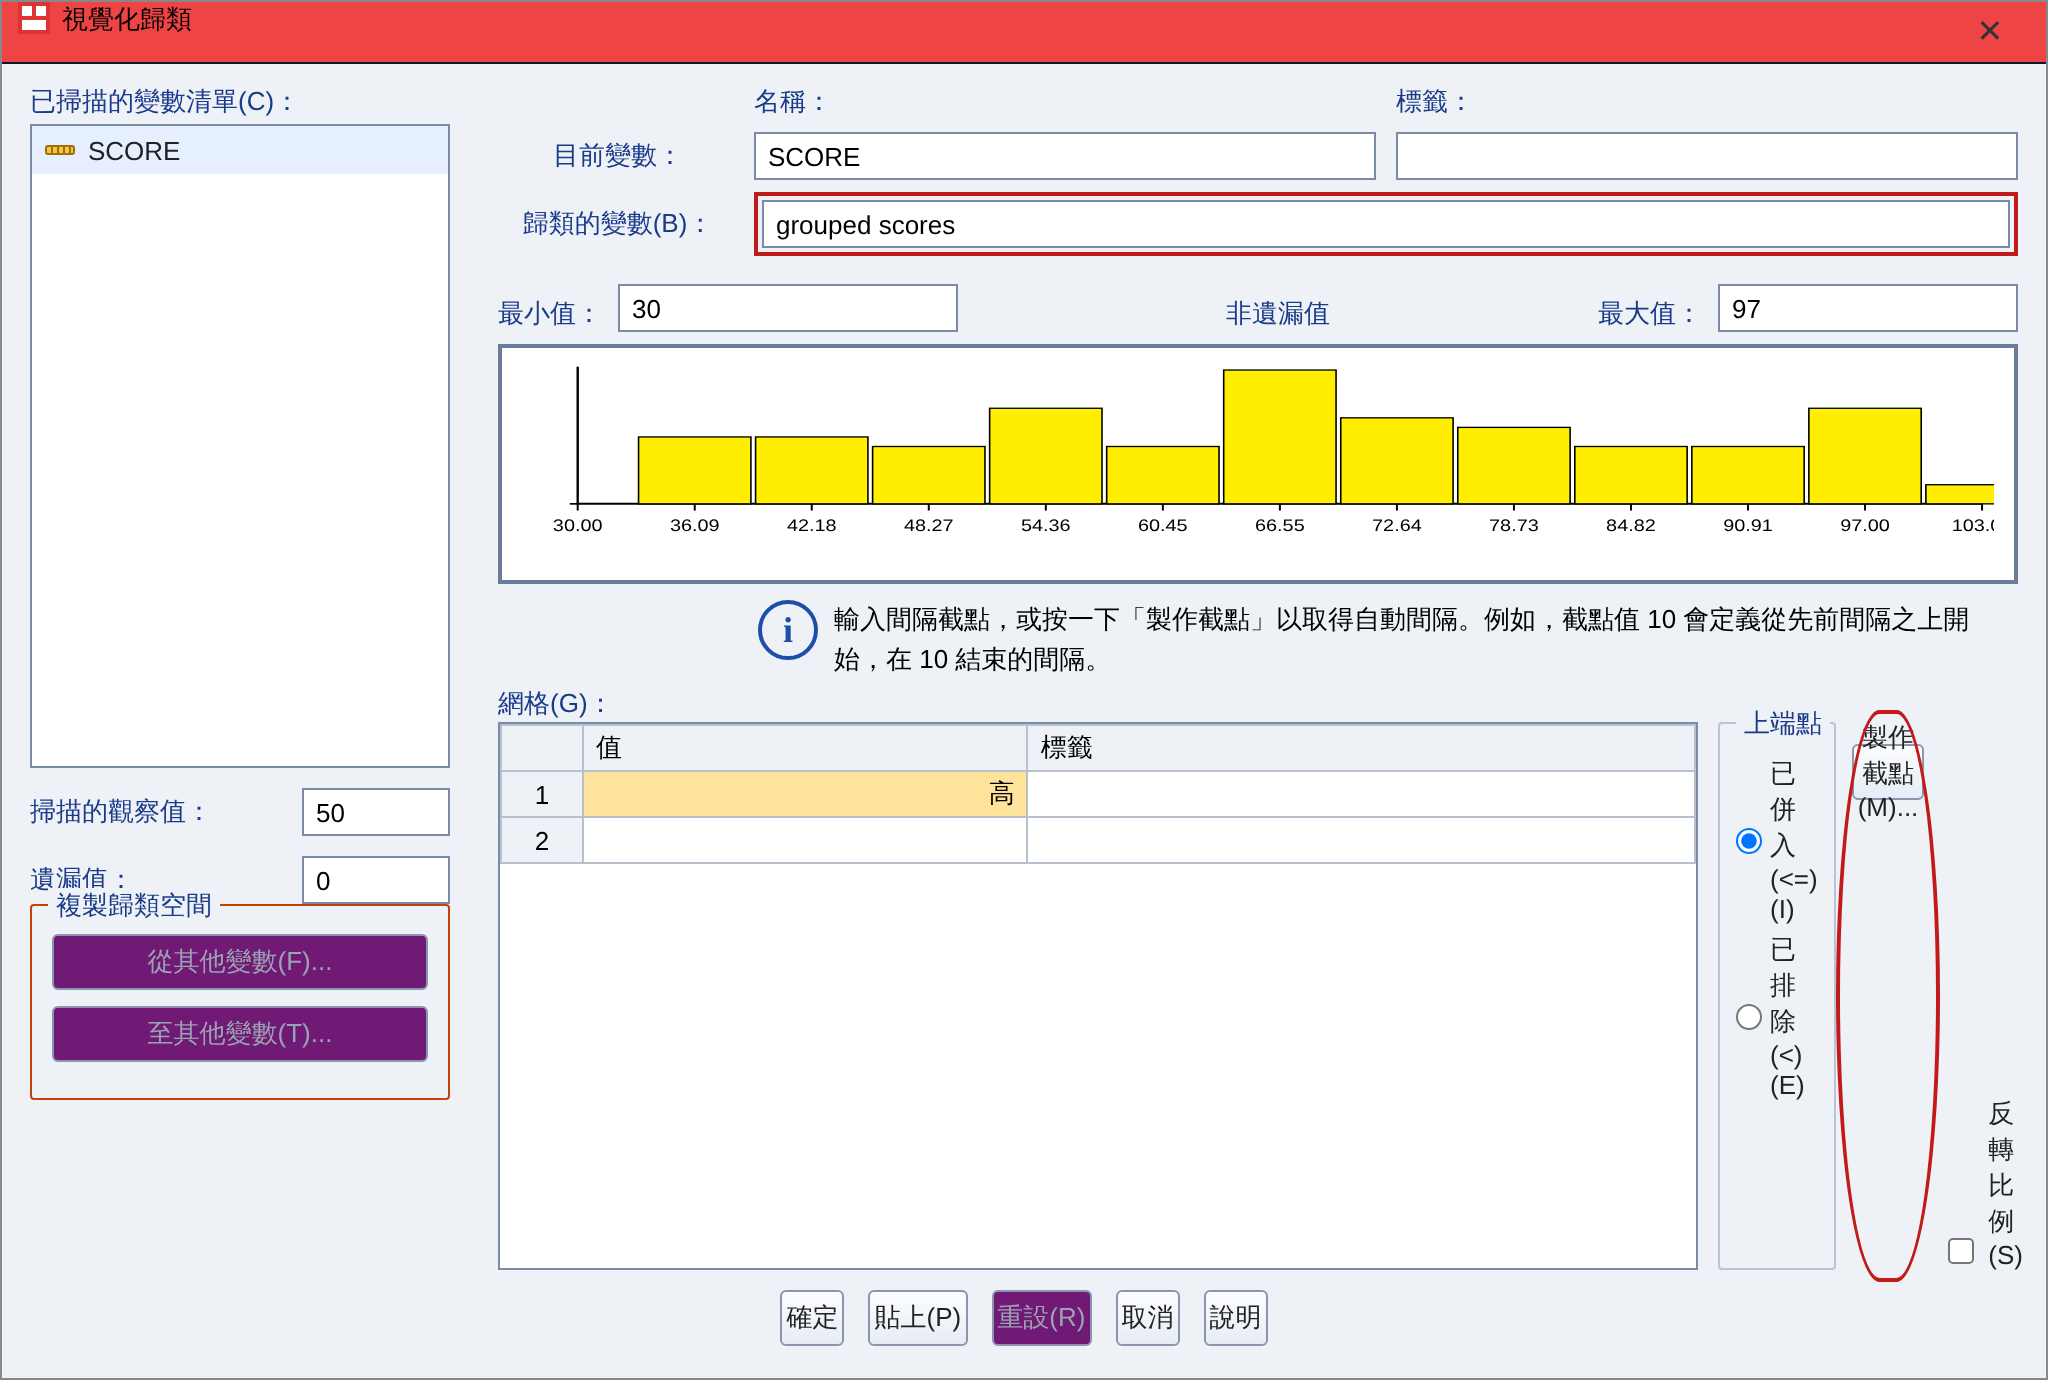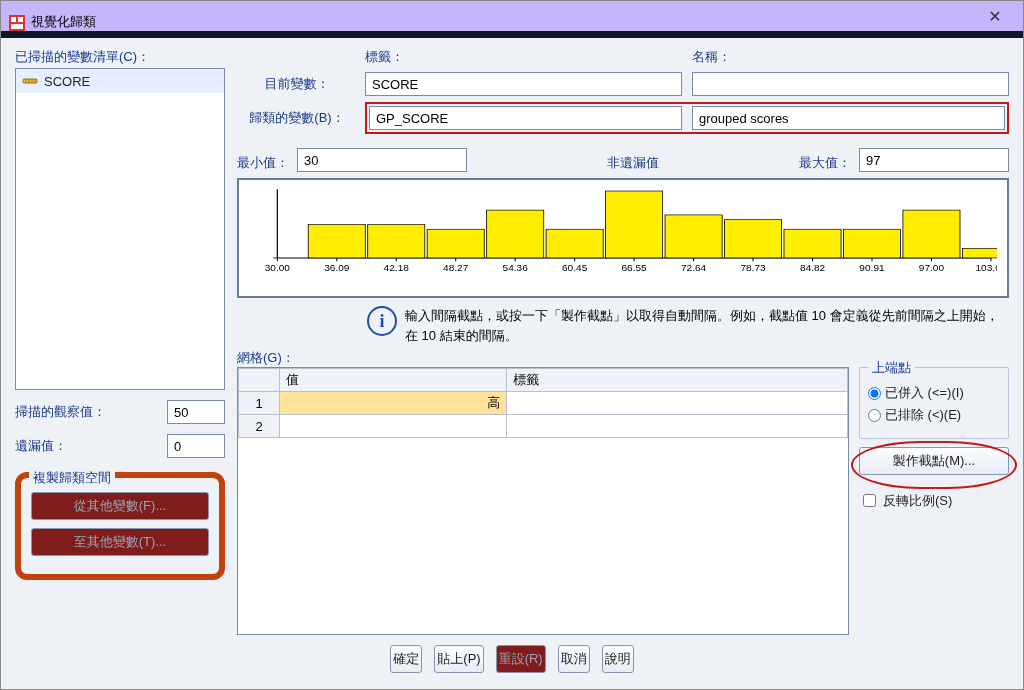--- a/index.html
+++ b/index.html
@@ -1,36 +1,36 @@
 <!DOCTYPE html>
 <html><head>
 <meta charset="utf-8">
 <style>
   html,body{margin:0;padding:0;font-family:"Microsoft JhengHei","PingFang TC",Arial,sans-serif;font-size:13px;background:#fff}
   .window{width:1024px;height:690px;border:1px solid #888;box-sizing:border-box;display:flex;flex-direction:column}
-  .titlebar{height:30px;display:flex;align-items:flex-end;padding:0 8px;border-bottom:7px solid #0f172a;background:#c4b5fd}
+  .titlebar{height:30px;display:flex;align-items:flex-start;padding:0 8px;border-bottom:1px solid #0f172a;background:#ef4444}
   .titlebar .icon{width:16px;height:16px;margin-right:6px}
   .titlebar .title{flex:1;font-size:13px}
   .titlebar .close{width:40px;height:100%;display:flex;align-items:center;justify-content:center;font-size:16px;color:#333;cursor:pointer}
   .body{flex:1;background:#eef2f7;padding:10px 14px;box-sizing:border-box;display:flex;flex-direction:column;min-height:0}
-  .main{flex:1;display:flex;gap:12px;min-height:0}
+  .main{flex:1;display:flex;gap:24px;min-height:0}
   .left{width:210px;display:flex;flex-direction:column}
   .right{flex:1;display:flex;flex-direction:column;min-width:0}
   .label{color:#1a3a8a;font-size:13px}
   .varlist{flex:1;background:#fff;border:1px solid #7a8aa8;margin-top:2px;overflow:auto}
   .varitem{display:flex;align-items:center;gap:6px;padding:4px 6px;background:#e5efff;color:#222}
   .ruler{width:16px;height:16px}
   .row{display:flex;align-items:center;gap:6px;margin-top:10px}
   .row .lbl{flex:1}
   input[type=text].fld{height:24px;border:1px solid #7a8aa8;background:#fff;padding:0 6px;font:inherit;box-sizing:border-box}
-  .fld.small{width:58px}
-  .copybox{border:6px solid #c2410c;margin-top:14px;padding:14px 10px 10px;position:relative;border-radius:12px}
+  .fld.small{width:74px}
+  .copybox{border:1px solid #c2410c;padding:14px 10px 10px;position:relative;border-radius:2px}
   .copybox .legend{position:absolute;top:-9px;left:8px;background:#eef2f7;padding:0 4px;color:#1a3a8a}
   .btn{display:inline-flex;align-items:center;justify-content:center;height:28px;padding:0 2px;border:1px solid #8a96ad;background:linear-gradient(#fcfdff,#e6ecf5);border-radius:3px;cursor:pointer;font:inherit;color:#222}
-  .btn[disabled]{color:#9aa3b3;background:#7f1d1d;cursor:default}
+  .btn[disabled]{color:#9aa3b3;background:#701a75;cursor:default}
   .btn.block{width:100%;justify-content:center;margin-bottom:8px}
   
   .hdr-row{display:flex;align-items:center;gap:8px;margin-bottom:6px}
   .hdr-row .cell-lbl{width:120px;text-align:center}
   .field-pair{display:flex;gap:10px;flex:1}
   .field-pair .col{flex:1}
   .bordered-red{border:2px solid #c21a1a}
   .minmax{display:flex;align-items:flex-end;gap:8px;margin-top:8px}
   .minmax .spacer{flex:1;text-align:center}
   .histo-wrap{margin-top:6px;border:2px solid #6b7b9a;background:#fff;padding:6px 10px 18px;height:120px;box-sizing:border-box}
@@ -38,21 +38,21 @@
   .info-row{display:flex;align-items:flex-start;gap:8px;margin:8px 0 4px 130px}
   .info-icon{width:26px;height:26px;border:2px solid #1b4fa8;border-radius:50%;color:#1b4fa8;display:flex;align-items:center;justify-content:center;font-family:Georgia,serif;font-weight:bold;font-size:18px;flex-shrink:0}
   .grid-section{display:flex;gap:10px;flex:1;min-height:0}
   .grid-left{flex:1;display:flex;flex-direction:column;min-height:0}
   .grid-table{flex:1;border:1px solid #7a8aa8;background:#fff;overflow:auto}
   table.grid{border-collapse:collapse;width:100%;font-size:13px}
   table.grid th,table.grid td{border:1px solid #b8c0ce;height:22px;padding:0 6px;text-align:left}
   table.grid th{background:#eef2f7;font-weight:normal}
   table.grid th.rowh{width:28px;text-align:center;background:#eef2f7}
   table.grid td.sel{background:#ffe39b}
-  .grid-right{width:150px;display:flex;flex-direction:column;gap:8px}
+  .grid-right{width:150px;display:flex;flex-direction:row;gap:8px}
   .upbox{border:1px solid #b8c3d8;padding:12px 8px 10px;position:relative;border-radius:2px}
   .upbox .legend{position:absolute;top:-9px;left:8px;background:#eef2f7;padding:0 4px;color:#1a3a8a}
   .radio-row{display:flex;align-items:center;gap:4px;margin:4px 0;color:#222}
   .radio-row input{margin:0}
   .chk-row{display:flex;align-items:flex-end;gap:4px;color:#222}
   .ellipse-mark{position:relative}
   .ellipse-mark::after{content:"";position:absolute;inset:-6px -8px;border:2px solid #c21a1a;border-radius:50%/60%;pointer-events:none}
   .footer{display:flex;justify-content:center;gap:12px;padding:10px 0 6px}
 </style>
 </head>
@@ -105,37 +105,36 @@
           <span class="legend">複製歸類空間</span>
           <button class="btn block" disabled="">從其他變數(F)...</button>
           <button class="btn block" disabled="">至其他變數(T)...</button>
         </div>
       </div>
 
       <div class="right">
         <div class="hdr-row">
           <div class="cell-lbl"></div>
           <div class="field-pair">
+            <div class="col label">名稱：</div>
             <div class="col label">標籤：</div>
-            <div class="col label">名稱：</div>
           </div>
         </div>
 
         <div class="hdr-row">
           <div class="cell-lbl label">目前變數：</div>
           <div class="field-pair">
             <input type="text" class="fld col" readonly="" value="SCORE" style="">
             <input type="text" class="fld col" readonly="" value="" style="">
           </div>
         </div>
 
         <div class="hdr-row">
           <div class="cell-lbl label">歸類的變數(B)：</div>
           <div class="field-pair bordered-red" style="padding:2px">
-            <input type="text" class="fld col" value="GP_SCORE" style="">
             <input type="text" class="fld col" value="grouped scores" style="">
           </div>
         </div>
 
         <div class="minmax">
           <span class="label">最小值：</span>
           <input type="text" class="fld" style="width: 170px;" readonly="" value="30">
           <span class="spacer label">非遺漏值</span>
           <span class="label">最大值：</span>
           <input type="text" class="fld" style="width: 150px;" readonly="" value="97">

